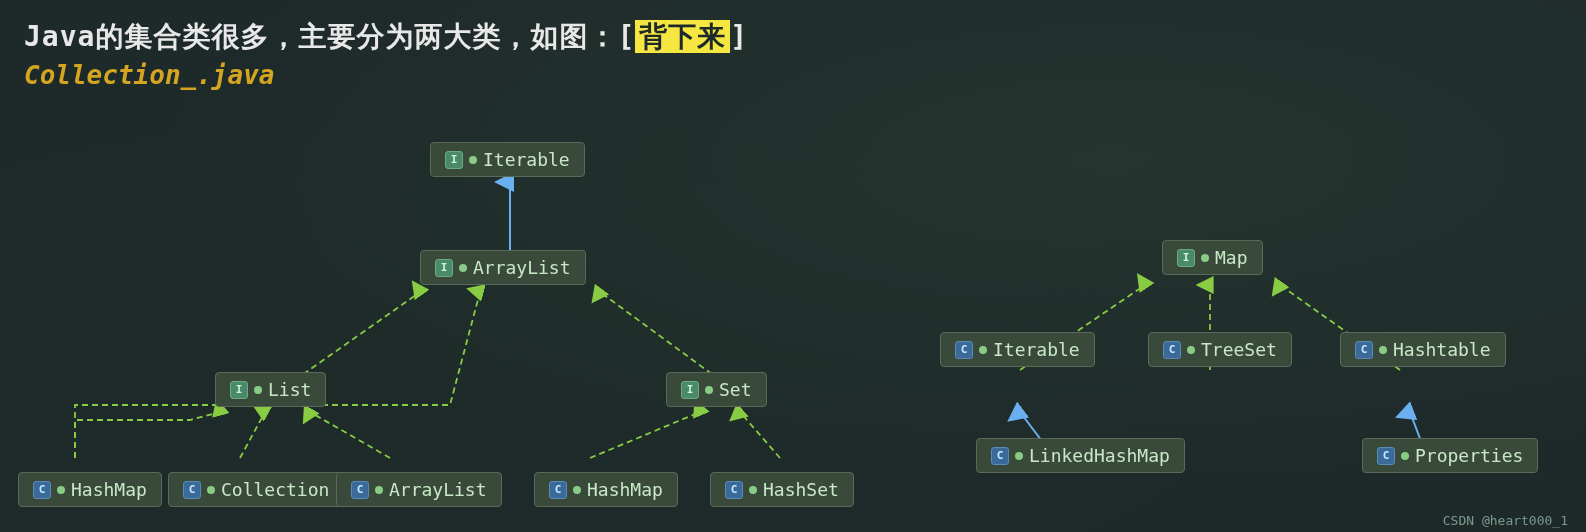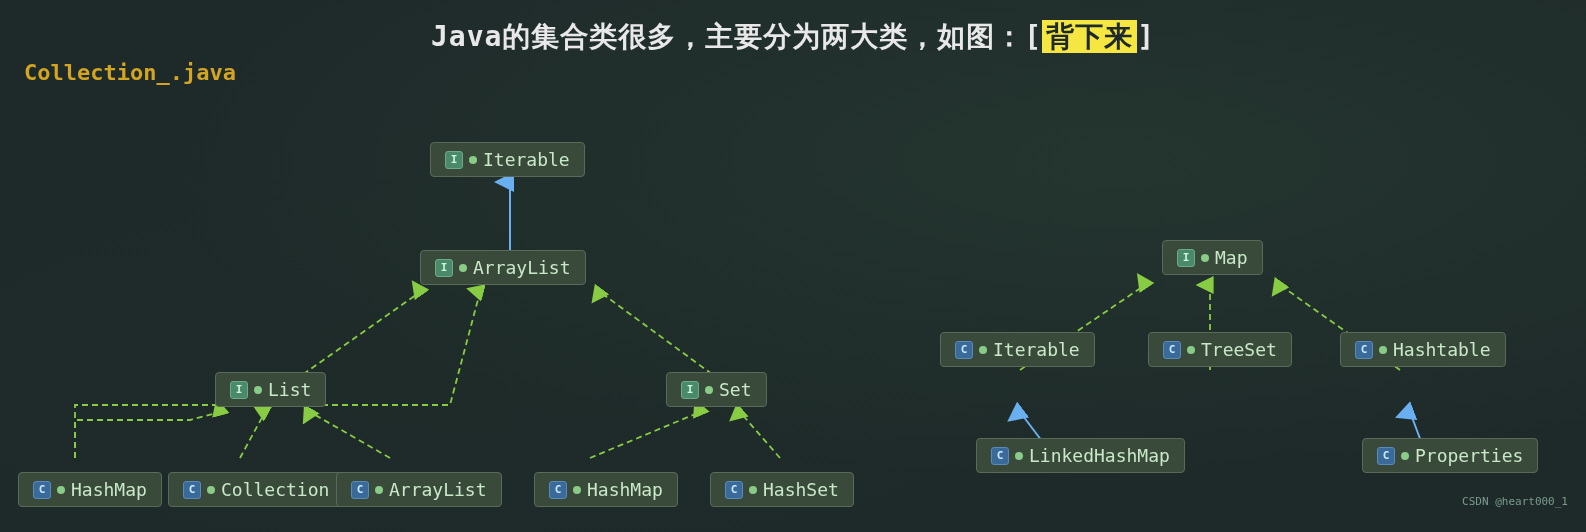--- a/index.html
+++ b/index.html
@@ -15,33 +15,33 @@
       position: relative;
     }
     .header {
       padding: 18px 24px 6px 24px;
     }
     .title-line {
       font-size: 28px;
       font-weight: 900;
       color: #e8e8e8;
       letter-spacing: 1px;
-      text-align: center;
     }
     .highlight-yellow {
       color: #f5e642;
       background-color: #f5e642;
       color: #1e2a2a;
       padding: 0 4px;
     }
     .subtitle {
-      font-size: 22px;
+      font-size: 26px;
       font-weight: 700;
       color: #d4a520;
       margin-top: 4px;
+      font-style: italic;
     }
     .diagram-area {
       position: absolute;
       top: 110px;
       left: 0;
       width: 1586px;
       height: 422px;
     }
     
     .node {
@@ -105,23 +105,23 @@
       left: 0;
       width: 1586px;
       height: 422px;
       pointer-events: none;
     }
     .arrowhead-green-filled {
       fill: #88cc44;
     }
     .watermark {
       position: absolute;
-      bottom: 24px;
+      bottom: 4px;
       right: 18px;
-      font-size: 11px;
+      font-size: 13px;
       color: #7a9a8a;
     }
   </style>
 </head>
 <body>
 
 <div class="header">
   <div class="title-line">
     <span>Java的集合类很多，主要分为两大类，如图：[</span><span class="highlight-yellow">背下来</span><span>]</span>
   </div>

